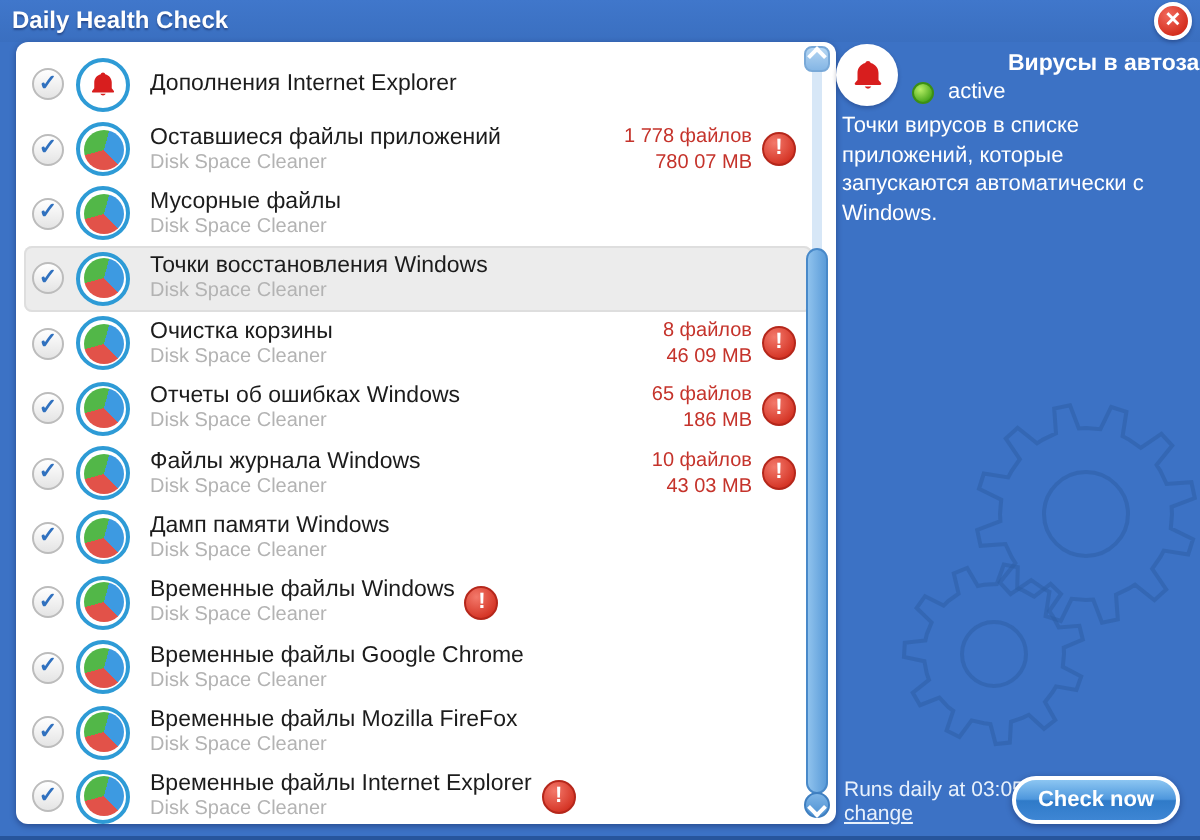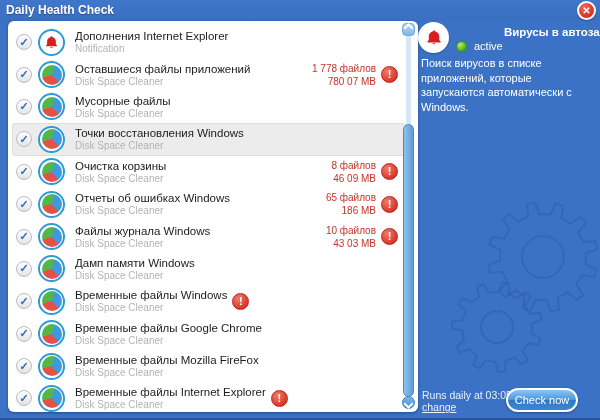--- a/index.html
+++ b/index.html
@@ -52,22 +52,22 @@
   .d-icon{position:absolute;left:0;top:22px;width:31px;height:31px;border-radius:50%;background:#fff;
         display:flex;align-items:center;justify-content:center;box-shadow:0 1px 2px rgba(0,0,40,.25);}
   .d-icon svg{width:18px;height:18px;fill:#d81e1e;}
   .d-title{position:absolute;left:38px;top:26px;color:#fff;font-size:11.5px;font-weight:bold;white-space:nowrap;margin-left:48px;}
   .d-status{position:absolute;left:38px;top:40px;display:flex;align-items:center;gap:7px;color:#fff;font-size:11px;}
   .dot{width:9px;height:9px;border-radius:50%;background:radial-gradient(circle at 35% 30%,#b8ef66,#47a51a 78%);
        border:1px solid #3c8f14;box-sizing:content-box;}
   .d-desc{position:absolute;left:3px;top:56px;width:176px;color:#fff;font-size:11px;line-height:14.5px;}
   .d-sched{position:absolute;left:4px;top:389px;color:#e8f1fc;font-size:10.5px;white-space:nowrap;}
   .d-change{position:absolute;left:4px;top:401px;color:#e8f1fc;font-size:10.5px;text-decoration:underline;cursor:pointer;}
-  .check-btn{position:absolute;left:88px;top:388px;width:72px;height:24px;border-radius:12px;border:2px solid #fff;
-       background:linear-gradient(#8cc6f2,#4e97dd 48%,#2f7ac8 52%,#3e86d4);color:#fff;font-weight:normal;font-size:11px;
+  .check-btn{position:absolute;left:88px;top:388px;width:84px;height:24px;border-radius:12px;border:2px solid #fff;
+       background:linear-gradient(#8cc6f2,#4e97dd 48%,#2f7ac8 52%,#3e86d4);color:#fff;font-weight:bold;font-size:11px;
        font-family:inherit;cursor:pointer;box-shadow:0 1px 3px rgba(0,0,40,.35);box-sizing:border-box;}
 </style>
 </head>
 <body>
 
 <div class="win">
 
   <div class="titlebar">
     <span class="title">Daily Health Check</span>
   </div>
@@ -81,21 +81,20 @@
     <span class="cb">
       <span class="mark">✓</span>
     </span>
     <span class="icon bell">
             <svg viewBox="0 0 24 24">
               <path d="M12 2c-.9 0-1.6.6-1.8 1.4C7 4.2 5 6.9 5 10v4.6l-1.7 2.1c-.4.5 0 1.3.7 1.3h16c.7 0 1.1-.8.7-1.3L19 14.6V10c0-3.1-2-5.8-5.2-6.6C13.6 2.6 12.9 2 12 2zM9.8 19a2.4 2.4 0 0 0 4.4 0z"></path>
             </svg>
           </span>
     <div class="txt">
       <div class="t">Дополнения Internet Explorer</div>
-      <div class="s">Notification</div>
     </div>
 
   </div>
 
   <div class="row">
     <span class="cb">
       <span class="mark">✓</span>
     </span>
     <span class="icon pie"></span>
     <div class="txt">
@@ -266,19 +265,19 @@
     <div class="d-icon">
       <svg viewBox="0 0 24 24">
           <path d="M12 2c-.9 0-1.6.6-1.8 1.4C7 4.2 5 6.9 5 10v4.6l-1.7 2.1c-.4.5 0 1.3.7 1.3h16c.7 0 1.1-.8.7-1.3L19 14.6V10c0-3.1-2-5.8-5.2-6.6C13.6 2.6 12.9 2 12 2zM9.8 19a2.4 2.4 0 0 0 4.4 0z"></path>
         </svg>
     </div>
     <div class="d-title">Вирусы в автозагрузке</div>
     <div class="d-status">
       <span class="dot"></span>
       <span>active</span>
     </div>
-    <div class="d-desc">Поиск вирусов в списке приложений, которые запускаются автоматически с Windows.</div>
+    <div class="d-desc">Точки вирусов в списке приложений, которые запускаются автоматически с Windows.</div>
     <div class="d-sched">Runs daily at 03:05 PM</div>
     <a class="d-change">change</a>
     <button class="check-btn">Check now</button>
   </div>
 
 </div>
 
 </body></html>

